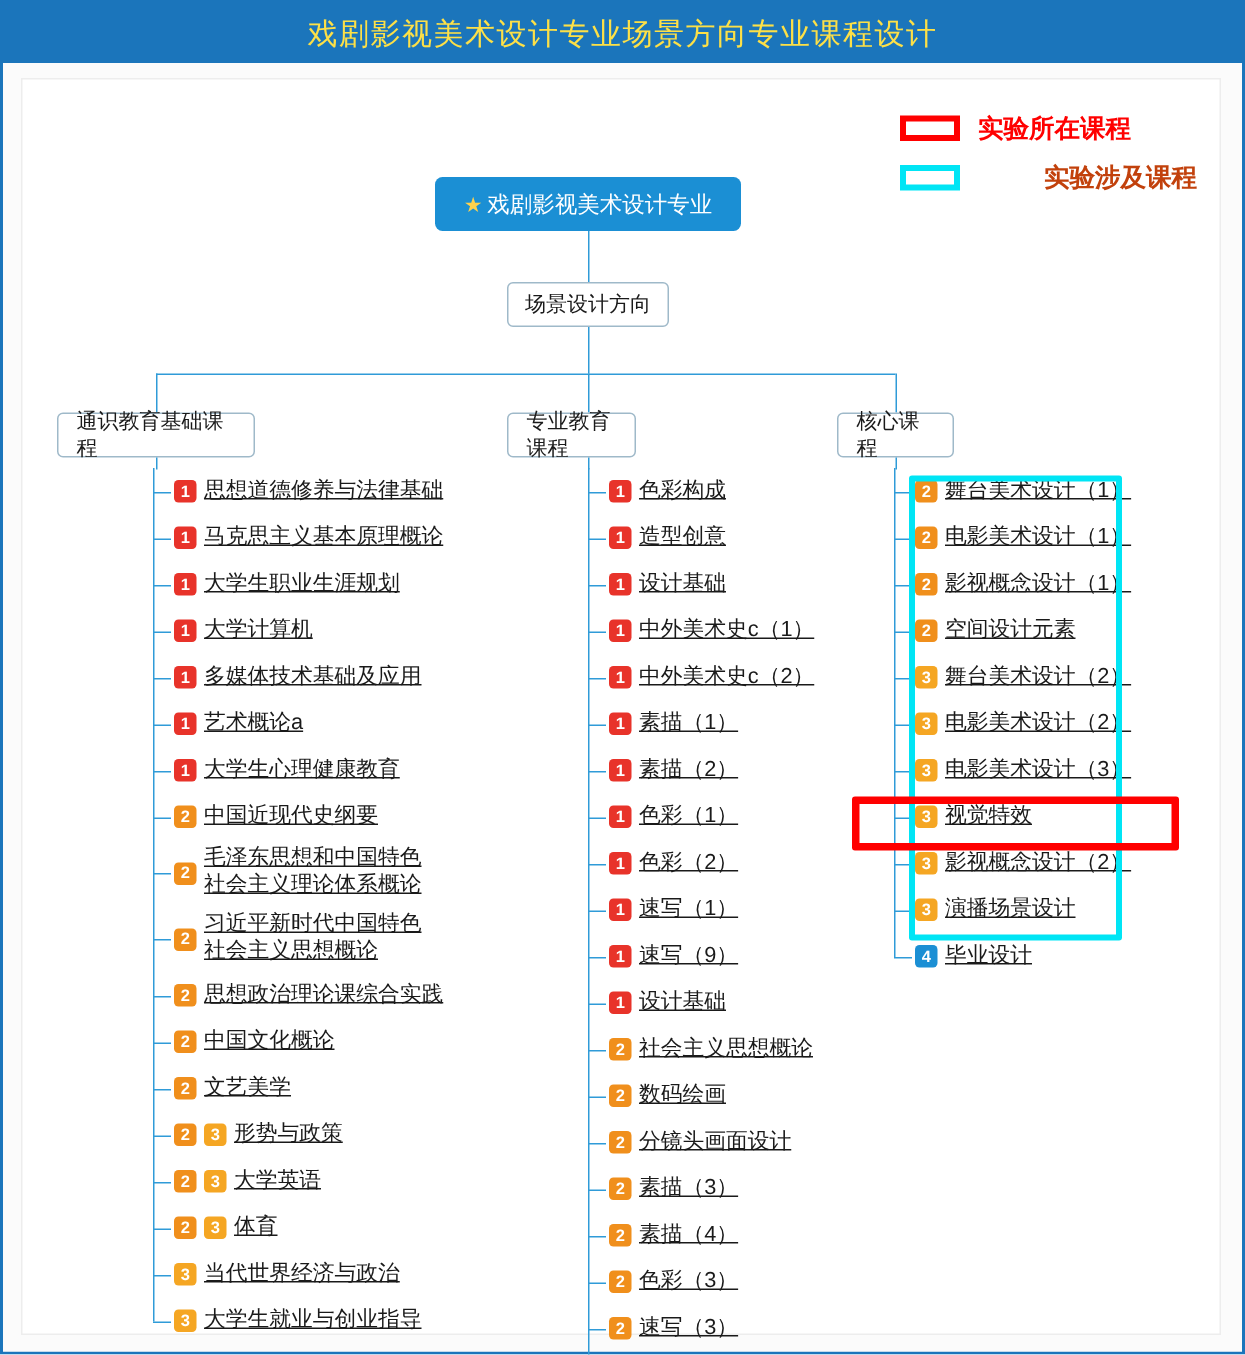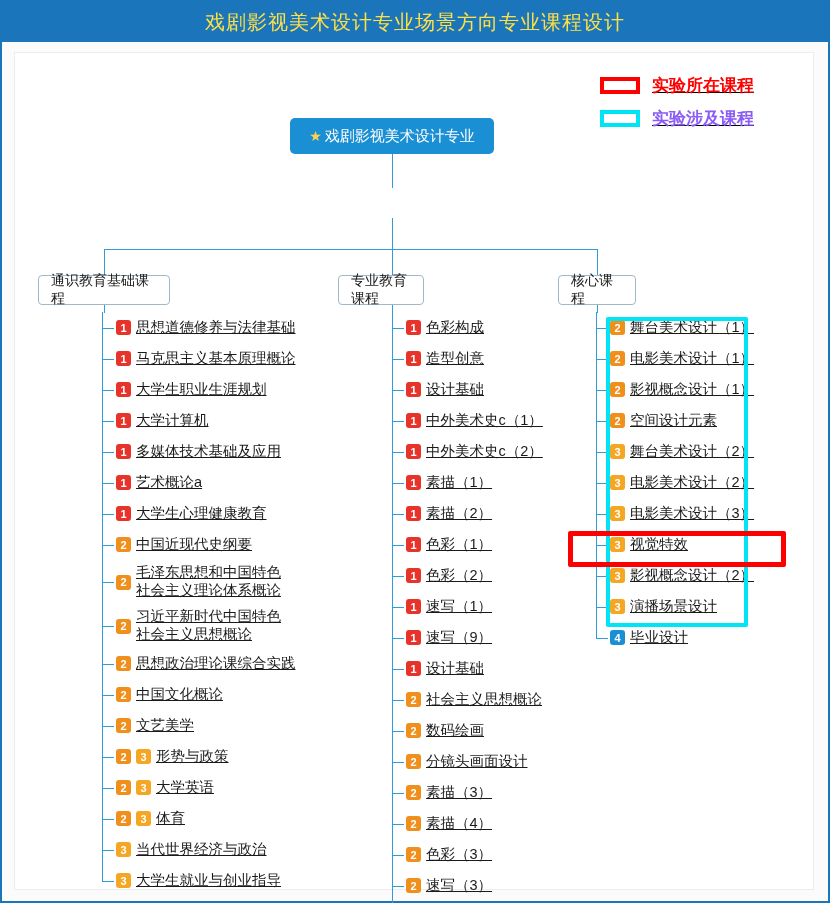--- a/index.html
+++ b/index.html
@@ -32,31 +32,31 @@
     background: #fbfbfb;
   }
   .inner-frame {
     position: absolute; left: 12px; top: 10px;
     width: 800px; height: 838px;
     background: #ffffff;
     border: 1px solid #ededed;
   }
 
   
-  .legend { position: absolute; left: 598px; top: 32px; width: 210px; text-decoration: underline; }
+  .legend { position: absolute; left: 598px; top: 32px; width: 210px; }
   .legend-row { display: flex; align-items: center; margin-bottom: 10px; }
   .legend-swatch {
     width: 40px; height: 17px; margin-right: 12px;
     background: #ffffff;
   }
   .legend-swatch.red { border: 4px solid #ff0000; }
   .legend-swatch.cyan { border: 4px solid #00e5f5; }
   .legend-label { font-size: 17px; font-weight: bold; }
   .legend-label.red { color: #ff0000; }
-  .legend-label.cyan { color: #8b5cf6; }
+  .legend-label.cyan { color: #c2410c; margin-left: 44px; }
 
   
   .root-box {
     position: absolute; left: 288px; top: 76px;
     width: 204px; height: 36px;
     background: #1b8fd4;
     border-radius: 5px;
     color: #ffffff;
     font-size: 15px;
     display: flex; align-items: center; justify-content: center;
@@ -179,20 +179,21 @@
       </div>
     </div>
 
     <div class="root-box">
       <span class="star">★</span>
       <span>戏剧影视美术设计专业</span>
     </div>
 
     <div class="ln v" style="left:390px; top:112px; height:34px;"></div>
 
+    <div class="dir-box">场景设计方向</div>
 
     <div class="ln v" style="left:390px; top:176px; height:31px;"></div>
     <div class="ln h" style="left:102px; top:207px; width:493px;"></div>
     <div class="ln v" style="left:102px; top:207px; height:26px;"></div>
     <div class="ln v" style="left:390px; top:207px; height:26px;"></div>
     <div class="ln v" style="left:595px; top:207px; height:26px;"></div>
 
     <div class="cat-box" id="cat-0">通识教育基础课程</div>
     <div class="cat-box" id="cat-1">专业教育课程</div>
     <div class="cat-box" id="cat-2">核心课程</div>

